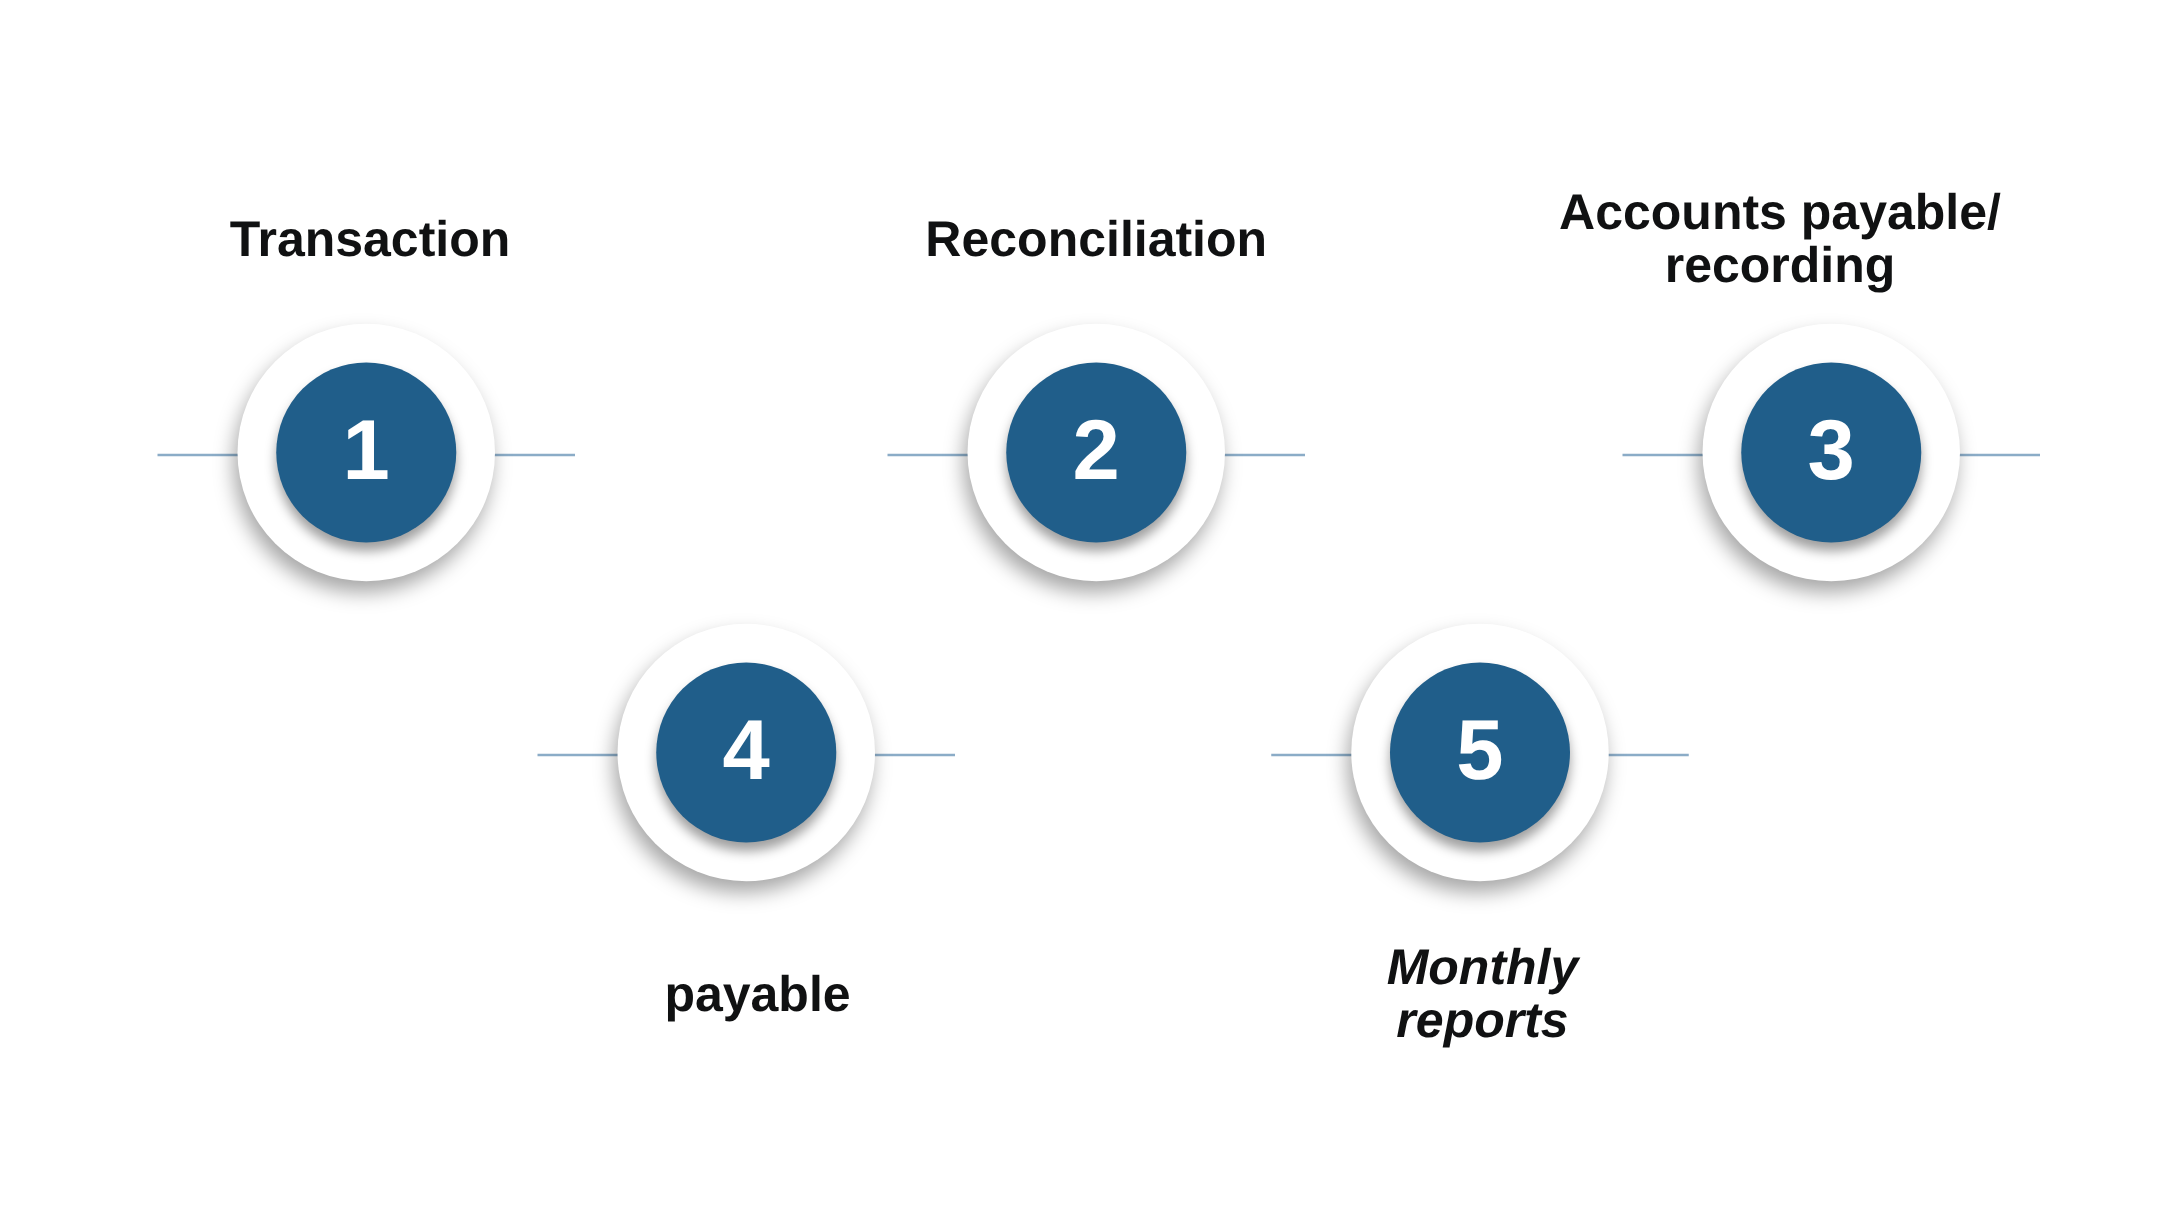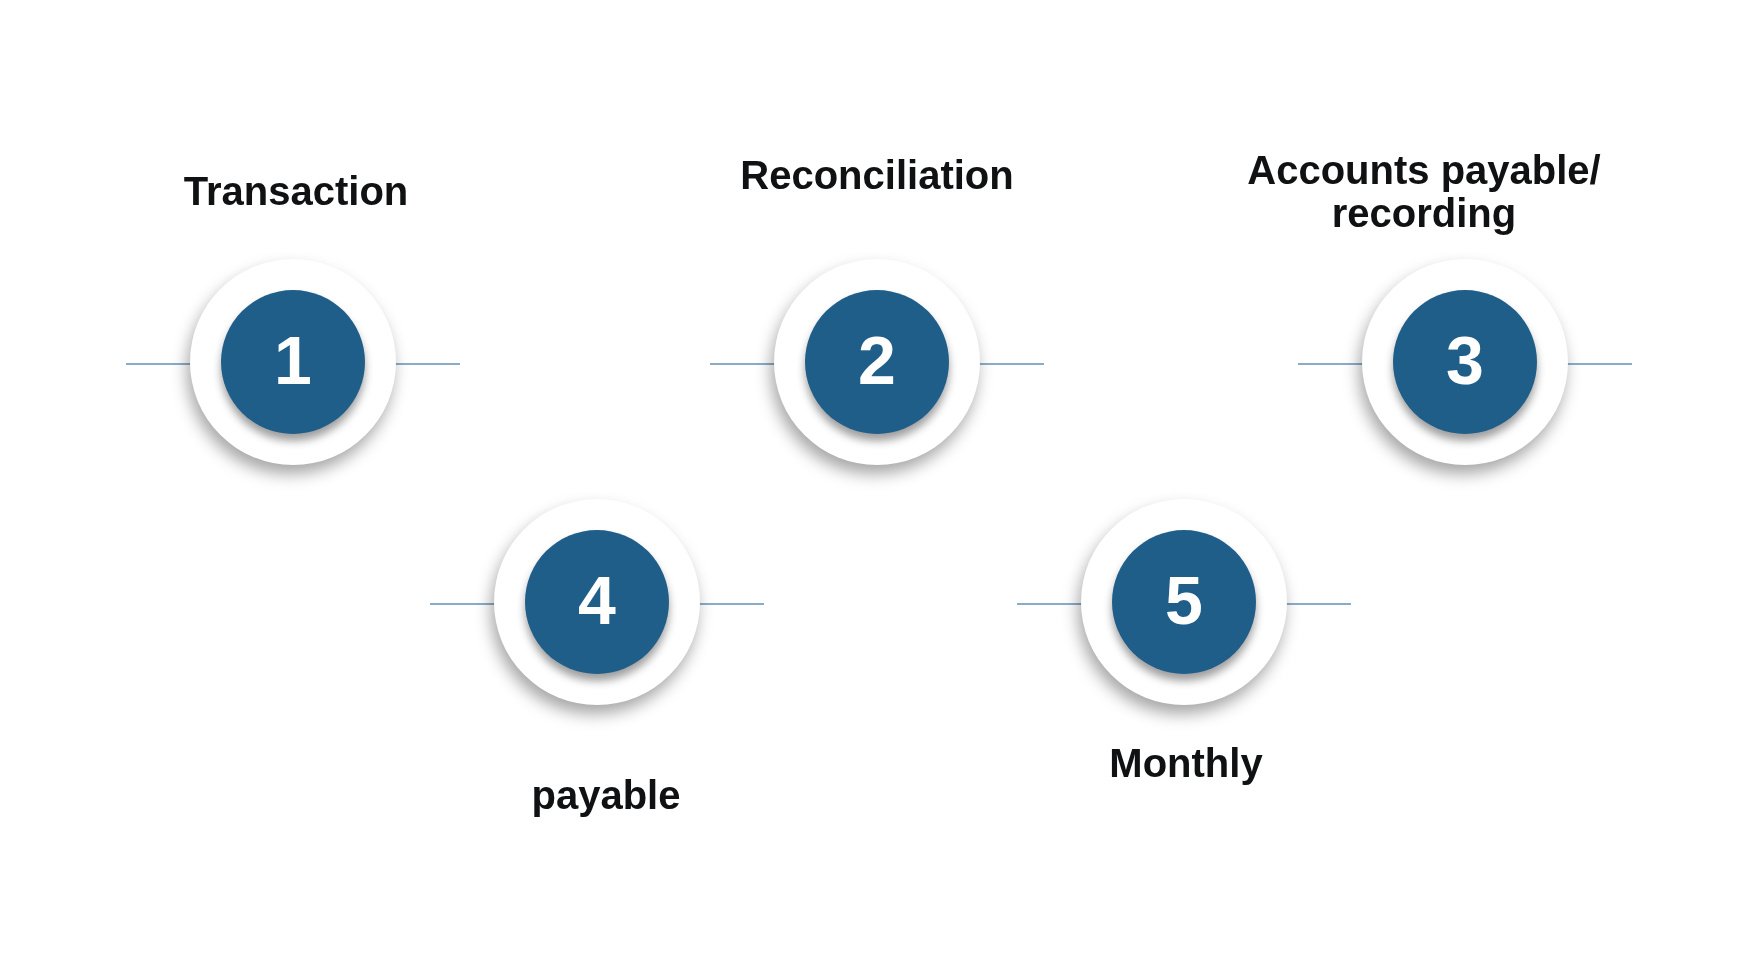--- a/index.html
+++ b/index.html
@@ -80,24 +80,24 @@
   }
 
   
   .node-1  { left: 293px;  top: 362px; }
   .node-2  { left: 877px;  top: 362px; }
   .node-3  { left: 1465px; top: 362px; }
   .node-4  { left: 597px;  top: 602px; }
   .node-5  { left: 1184px; top: 602px; }
 
   .label-1 { left: 296px;  top: 192px; }
-  .label-2 { left: 877px;  top: 176px; }
+  .label-2 { left: 877px;  top: 192px; }
   .label-3 { left: 1424px; top: 192px; }
   .label-4 { left: 606px;  top: 796px; }
-  .label-5 { left: 1186px; top: 764px; }
+  .label-5 { left: 1186px; top: 796px; font-style: italic; }
 </style>
 </head>
 <body>
 
 <div class="canvas">
 
   <div class="label label-1">
     <div>Transaction</div>
   </div>
   <div class="node node-1">
@@ -145,15 +145,16 @@
 
   <div class="node node-5">
     <div class="connector"></div>
     <div class="ring"></div>
     <div class="circle">
       <span class="num">5</span>
     </div>
   </div>
   <div class="label label-5">
     <div>Monthly</div>
+    <div>reports</div>
   </div>
 
 </div>
 
 </body></html>

